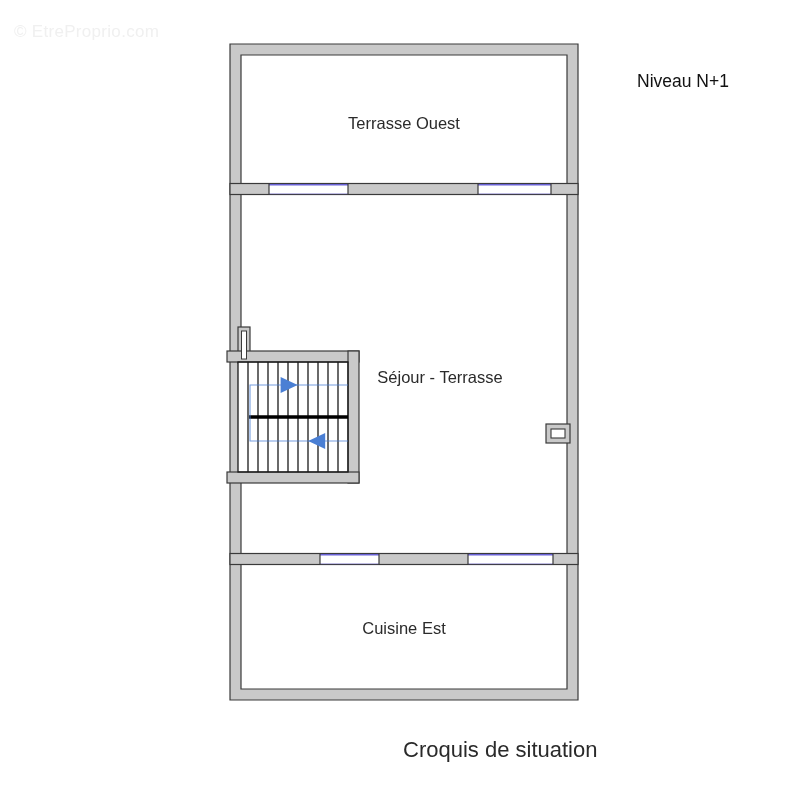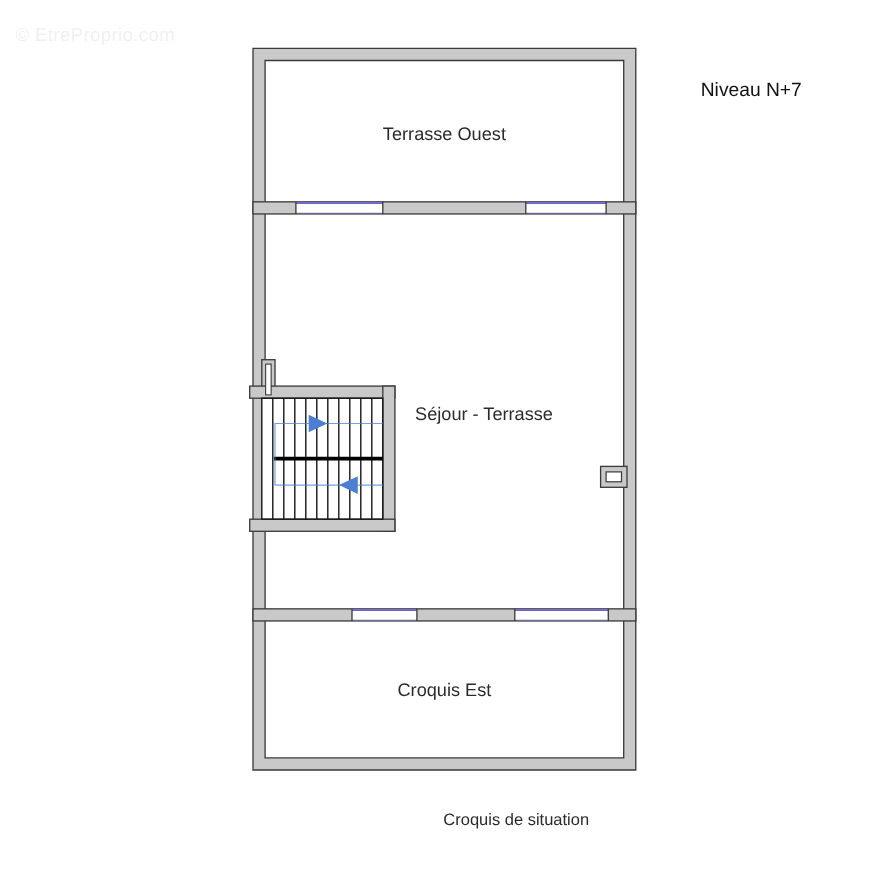--- a/index.html
+++ b/index.html
@@ -36,21 +36,21 @@
     font-size: 17.5px;
     color: #111111;
     white-space: nowrap;
   }
 
   
   #caption {
     position: absolute;
     left: 403px;
     top: 737px;
-    font-size: 15px;
+    font-size: 22px;
     color: #2a2a2a;
     white-space: nowrap;
   }
 
   
   #plan {
     position: absolute;
     left: 0;
     top: 0;
     width: 797px;
@@ -64,21 +64,21 @@
     color: #2b2b2b;
     white-space: nowrap;
     transform: translate(-50%, -50%);
   }
 </style>
 </head>
 <body>
 
 <div id="watermark">© EtreProprio.com</div>
 
-<div id="level-label">Niveau N+7</div>
+<div id="level-label">Niveau N+1</div>
 
 <div id="plan">
   <svg id="plan-svg" width="797" height="800" viewBox="0 0 797 800" xmlns="http://www.w3.org/2000/svg">
       <path d="M230,44 H578 V700 H230 Z
         M241,55 V689 H567 V55 Z" fill-rule="evenodd" fill="#c9c9c9" stroke="#3a3a3a" stroke-width="1.2"></path>
       <rect x="230" y="183.5" width="348" height="11" fill="#c9c9c9" stroke="#3a3a3a" stroke-width="1.2"></rect>
       <rect x="230" y="553.5" width="348" height="11" fill="#c9c9c9" stroke="#3a3a3a" stroke-width="1.2"></rect>
       <rect x="269" y="184.3" width="79" height="9.4" fill="#ffffff" stroke="none"></rect>
       <line x1="269" y1="184.7" x2="348" y2="184.7" stroke="#6a63d6" stroke-width="1.6"></line>
       <line x1="269" y1="193.7" x2="348" y2="193.7" stroke="#6a63d6" stroke-width="1.1" opacity="0.45"></line>
@@ -119,16 +119,16 @@
       <line x1="249" y1="417" x2="348" y2="417" stroke="#000000" stroke-width="3.4"></line>
       <polyline points="348,385 250,385 250,441 348,441" fill="none" stroke="#4a7fd4" stroke-width="1.1" opacity="0.75"></polyline>
       <path d="M280.6,377 L297.6,385 L280.6,393 Z" fill="#4a7fd4" stroke="none"></path>
       <path d="M325.2,433 L308.2,441 L325.2,449 Z" fill="#4a7fd4" stroke="none"></path>
       <rect x="551" y="429" width="14" height="9" fill="#ffffff" stroke="#3a3a3a" stroke-width="1.1"></rect>
       <rect x="241.5" y="331" width="5" height="28" fill="#ffffff" stroke="#3a3a3a" stroke-width="1"></rect>
     </svg>
 
   <div class="room-label" style="left:404px; top:123px;">Terrasse Ouest</div>
   <div class="room-label" style="left:440px; top:377px;">Séjour - Terrasse</div>
-  <div class="room-label" style="left:404px; top:628px;">Croquis Est</div>
+  <div class="room-label" style="left:404px; top:628px;">Cuisine Est</div>
 </div>
 
 <div id="caption">Croquis de situation</div>
 
 </body></html>

